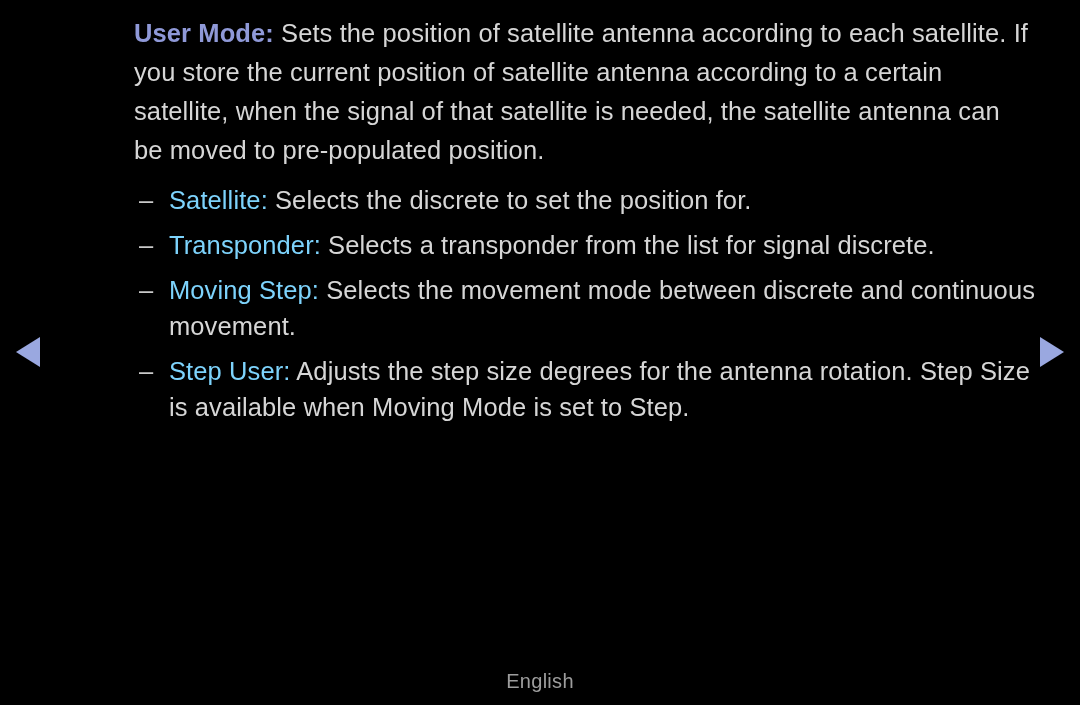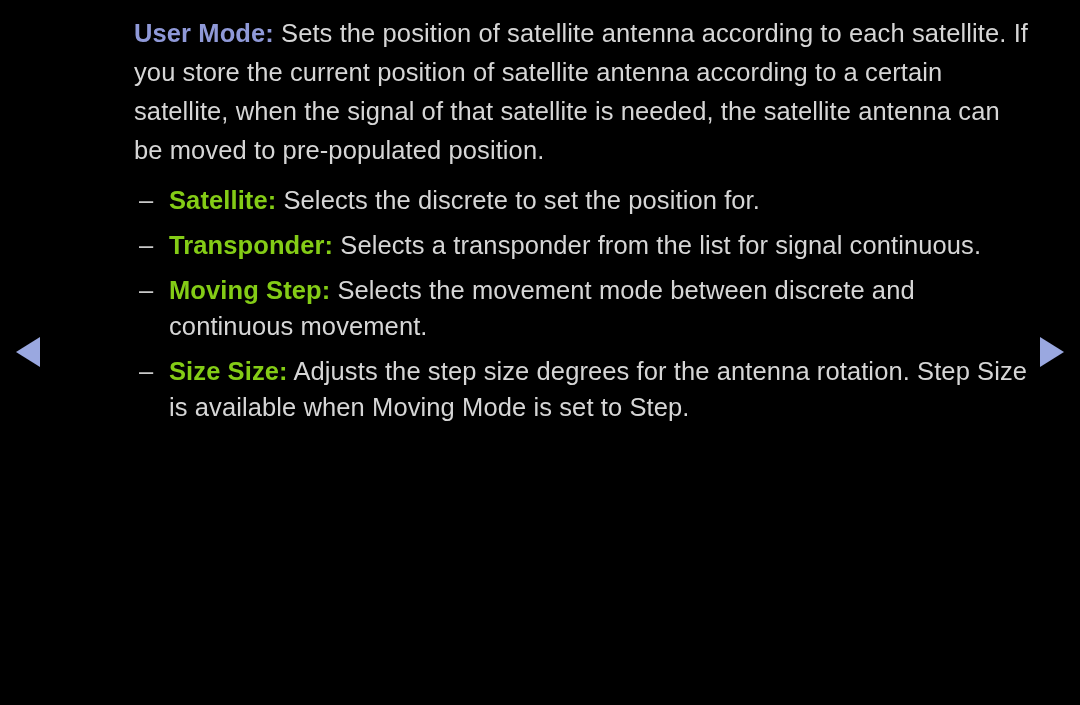--- a/index.html
+++ b/index.html
@@ -74,22 +74,22 @@
     left: 5px;
     top: 0;
     width: 16px;
     color: #c9c9c9;
     font-size: 25.5px;
     line-height: 36px;
     font-weight: 400;
   }
 
   .bullet .term {
-    color: #84cc16;
-    font-weight: 700;
+    color: #7dd3fc;
+    font-weight: 400;
   }
 
   
   .nav-arrow {
     position: absolute;
     width: 0;
     height: 0;
     cursor: pointer;
   }
   #nav-prev {
@@ -129,30 +129,31 @@
     <p class="para"><span class="hl">User Mode</span><span class="hl">:</span><span> Sets the position of satellite antenna according to each satellite. If you store the current position of satellite antenna according to a certain satellite, when the signal of that satellite is needed, the satellite antenna can be moved to pre-populated position.</span></p>
   </div>
 
   <div id="bullets">
 
     <div class="bullet">
       <span class="dash">–</span><span class="term">Satellite</span><span class="term">:</span><span> Selects the discrete to set the position for.</span>
     </div>
 
     <div class="bullet">
-      <span class="dash">–</span><span class="term">Transponder</span><span class="term">:</span><span> Selects a transponder from the list for signal continuous.</span>
+      <span class="dash">–</span><span class="term">Transponder</span><span class="term">:</span><span> Selects a transponder from the list for signal discrete.</span>
     </div>
 
     <div class="bullet">
       <span class="dash">–</span><span class="term">Moving Step</span><span class="term">:</span><span> Selects the movement mode between discrete and continuous movement.</span>
     </div>
 
     <div class="bullet">
-      <span class="dash">–</span><span class="term">Size Size</span><span class="term">:</span><span> Adjusts the step size degrees for the antenna rotation. Step Size is available when Moving Mode is set to Step.</span>
+      <span class="dash">–</span><span class="term">Step User</span><span class="term">:</span><span> Adjusts the step size degrees for the antenna rotation. Step Size is available when Moving Mode is set to Step.</span>
     </div>
 
   </div>
 
   <div class="nav-arrow" id="nav-prev"></div>
   <div class="nav-arrow" id="nav-next"></div>
 
+  <div id="footer-lang">English</div>
 
 </div>
 
 </body></html>

